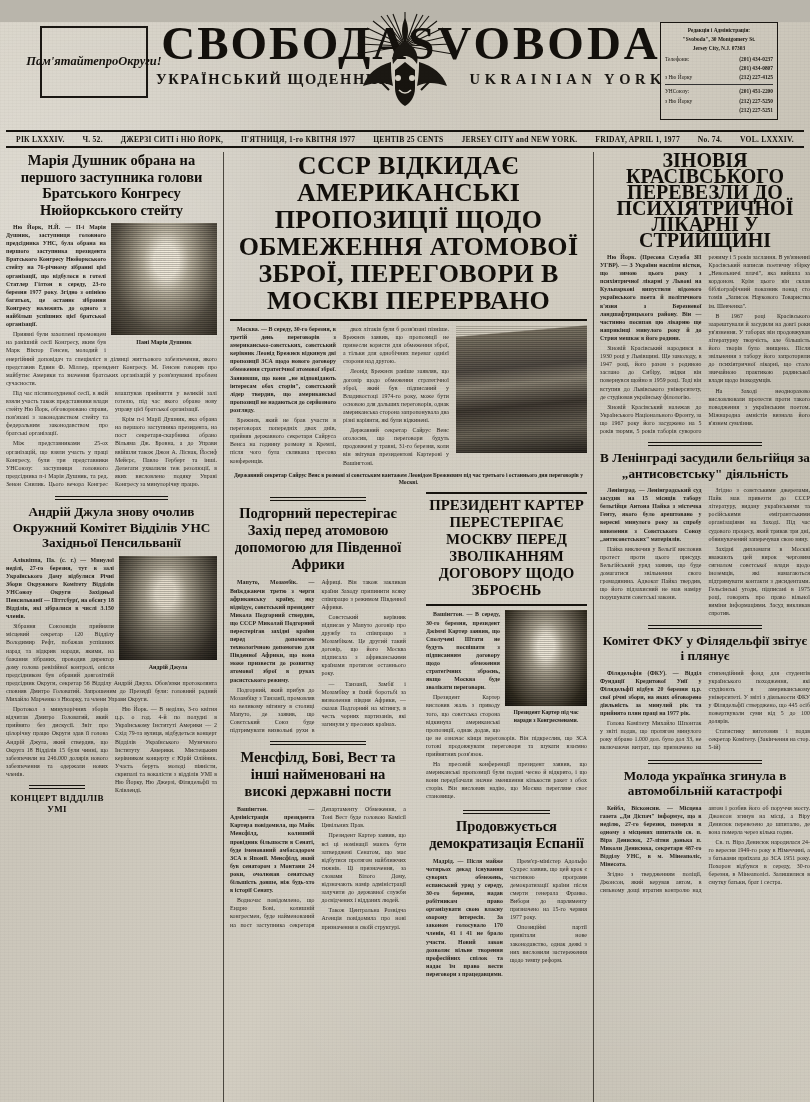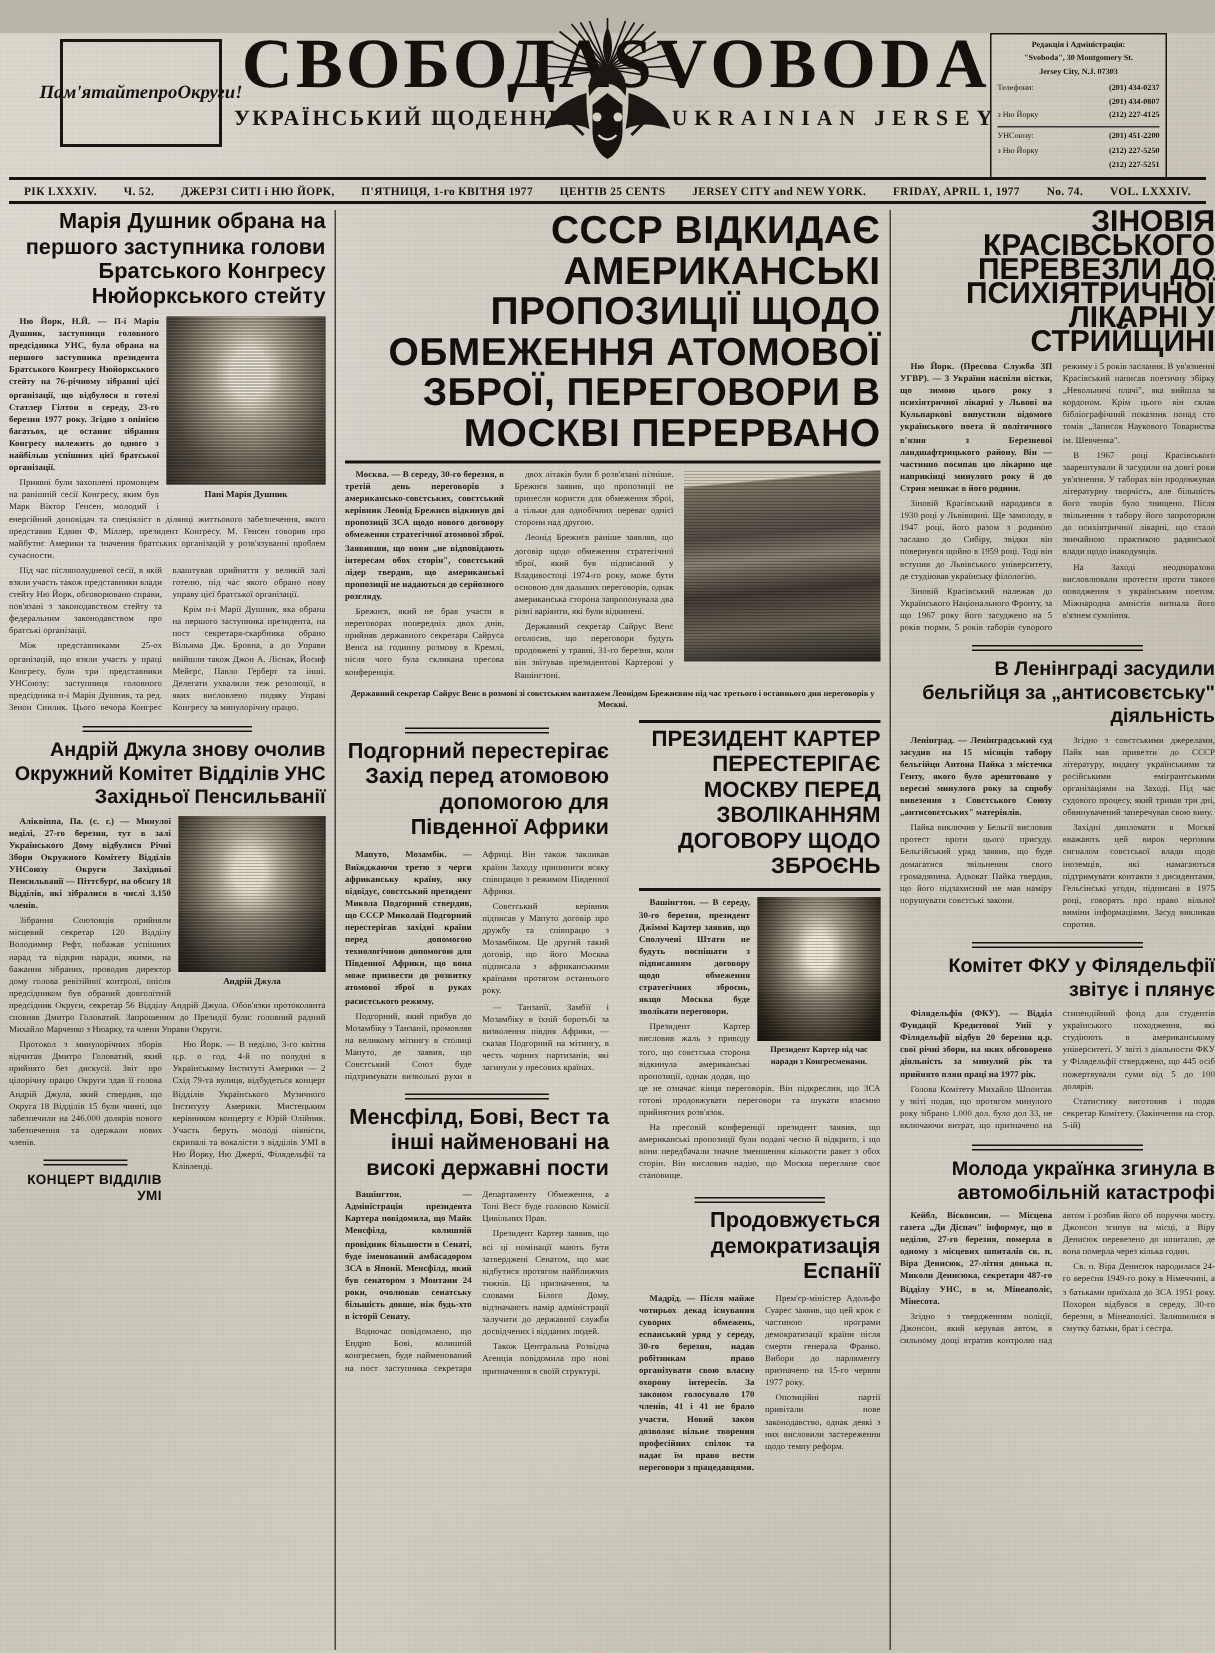--- a/index.html
+++ b/index.html
@@ -63,37 +63,37 @@
     font-size:5.4px;line-height:1.68;color:#17140f;
   }
   .contact-box .cb-head{text-align:center;font-weight:bold;font-size:5.4px;}
   .contact-box .cb-row{display:flex;justify-content:space-between;gap:3px;}
   .contact-box .cb-row .lab{white-space:nowrap;}
   .contact-box .cb-row .val{white-space:nowrap;font-weight:bold;}
   .contact-box hr{border:0;border-top:1px solid #333;margin:2px 0;}
 
   
   .datebar{
-    margin-top:10px;border-top:2.2px solid #17140f;border-bottom:2.2px solid #17140f;
+    margin-top:22px;border-top:2.2px solid #17140f;border-bottom:2.2px solid #17140f;
     padding:2.5px 10px;display:flex;justify-content:space-between;align-items:center;
     font-size:7.6px;font-weight:bold;letter-spacing:.25px;color:#17140f;
   }
   .datebar span{white-space:nowrap;}
 
   
   .body{display:flex;margin-top:4px;height:960px;}
   .col-left{width:218px;flex:0 0 218px;padding-right:6px;box-sizing:border-box;
     border-right:1px solid #4a463e;}
   .col-mid{width:370px;flex:0 0 370px;padding:0 6px;box-sizing:border-box;
     border-right:1px solid #4a463e;}
   .col-right{width:216px;flex:0 0 216px;padding-left:6px;box-sizing:border-box;}
 
   
   h1.hl{
-    font-family:Liberation Sans, sans-serif;font-weight:bold;text-align:right;
+    font-family:Liberation Serif, serif;font-weight:bold;text-align:center;
     margin:0 0 5px 0;color:#13100c;
   }
   .hl-left{font-size:14.5px;line-height:16.5px;letter-spacing:0px;}
   .hl-main{font-size:26px;line-height:27px;letter-spacing:.3px;
     font-family:"Liberation Sans",sans-serif;font-weight:bold;}
   .hl-right{font-size:20px;line-height:16px;}
   .hl-sub{font-size:14.5px;line-height:17px;margin:4px 0 5px;}
   .hl-sub2{font-size:13.2px;line-height:15.5px;margin:3px 0 4px;}
   .hl-small{font-size:9px;line-height:11px;letter-spacing:.3px;margin:3px 0 4px;
     font-family:"Liberation Serif",serif;}
@@ -151,21 +151,21 @@
       <span>Округи!</span>
     </div>
 
     <div class="nameplate">
       <div class="np-title">
         <span class="np-left">СВОБОДА</span>
         <span class="np-right">SVOBODA</span>
       </div>
       <div class="np-sub">
         <span class="l">УКРАЇНСЬКИЙ ЩОДЕННИК</span>
-        <span class="r">UKRAINIAN JERSEY</span>
+        <span class="r">UKRAINIAN YORK</span>
       </div>
     </div>
 
     <div class="emblem">
       <svg viewBox="0 0 108 96" width="108" height="96">
         <g stroke="#17140f" stroke-width="1.1" fill="none">
           <g>
             <line x1="54" y1="34" x2="54" y2="0"></line>
             <line x1="54" y1="34" x2="30" y2="4"></line>
               <line x1="54" y1="34" x2="78" y2="4"></line>

